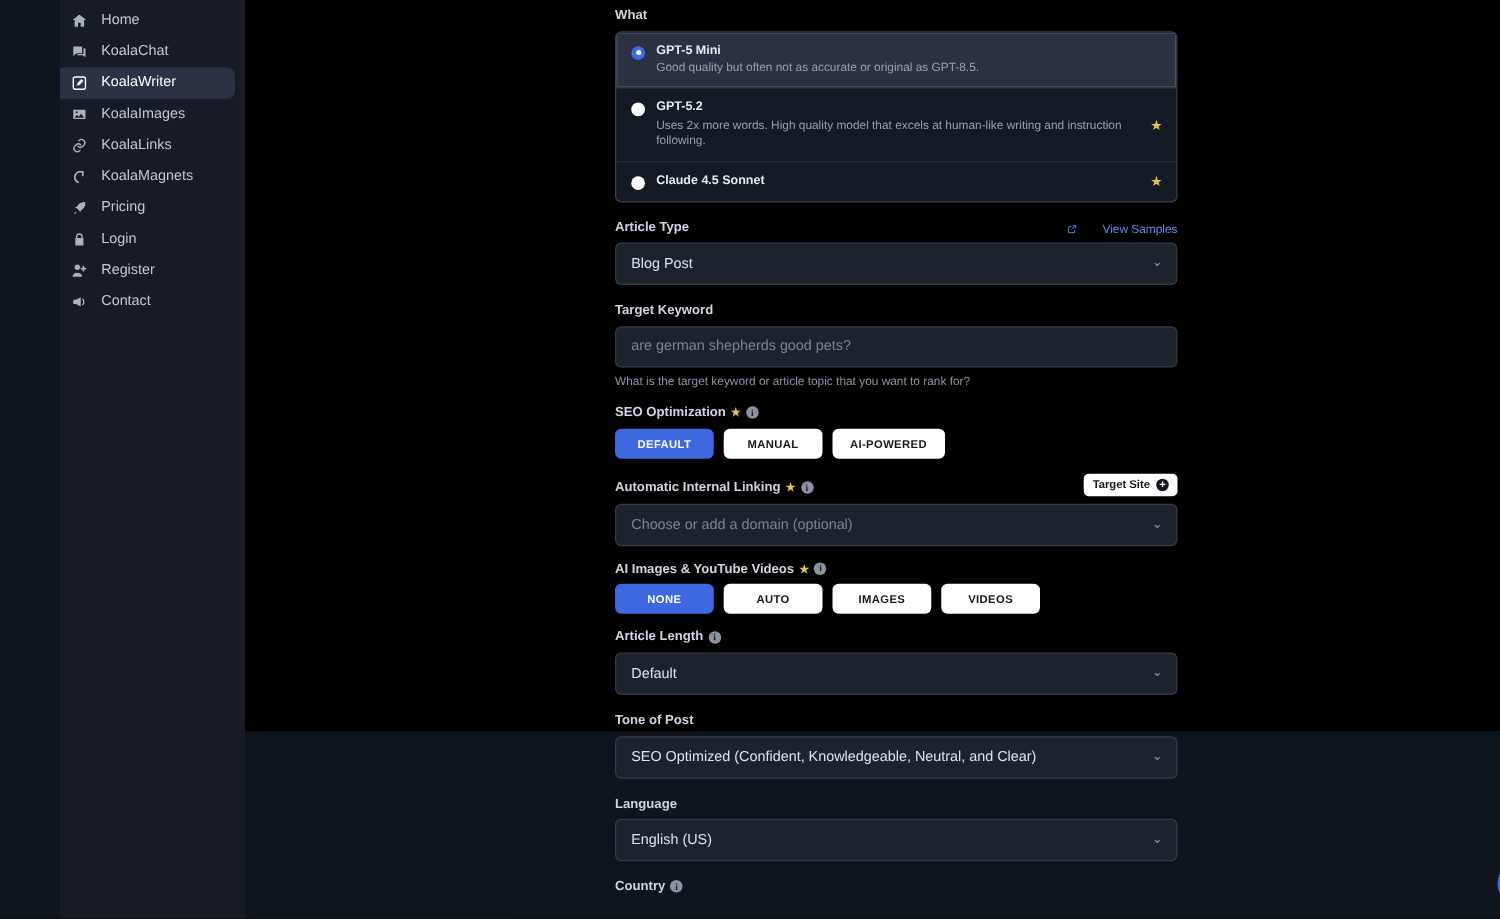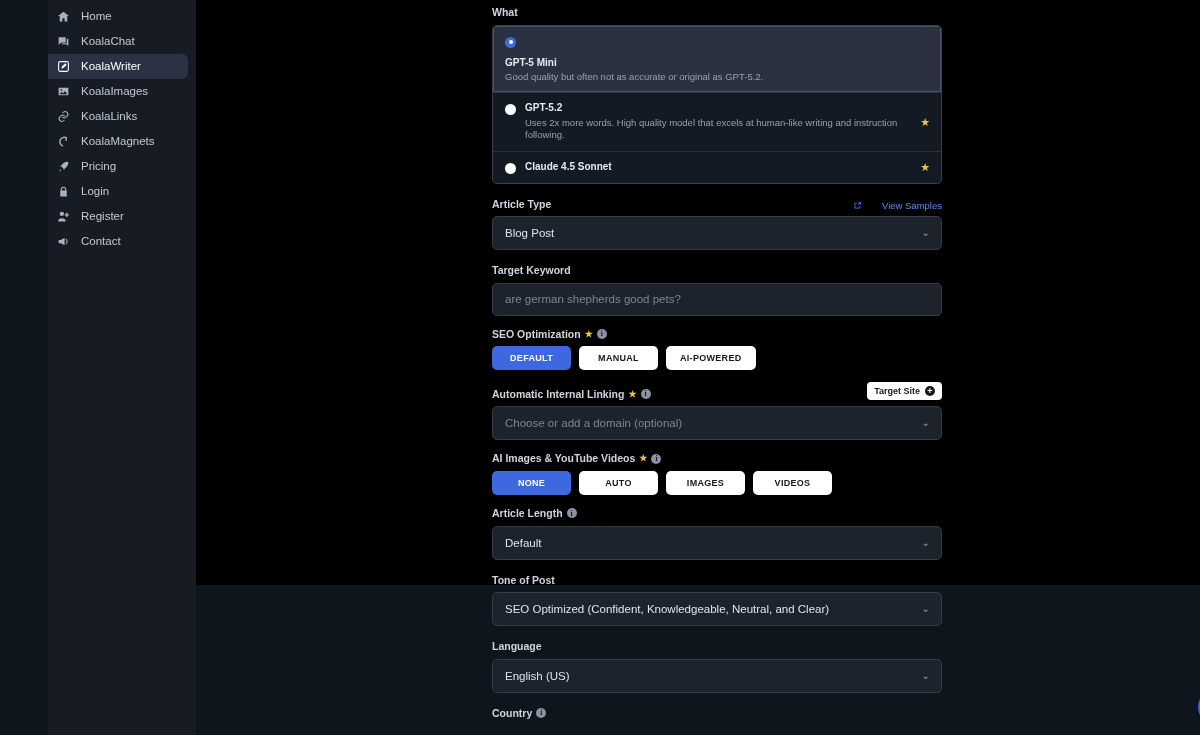--- a/index.html
+++ b/index.html
@@ -126,21 +126,20 @@
     display: flex;
     align-items: flex-start;
     padding: 9px 11px 9px 12px;
     gap: 9px;
     cursor: pointer;
     position: relative;
   }
   .model-row.selected {
     background: #2b3141;
     box-shadow: inset 0 0 0 1px #4b5262;
-    flex-direction: column;
   }
   .model-row + .model-row { border-top: 1px solid #2a313c; }
 
   .radio {
     width: 11px; height: 11px;
     border-radius: 50%;
     background: #ffffff;
     flex: 0 0 11px;
     margin-top: 2px;
     display: flex;
@@ -400,21 +399,21 @@
     <div id="form">
 
       <div>
         <div class="field-label">What</div>
         <div class="model-list">
 
           <div class="model-row selected">
             <span class="radio on"></span>
             <span class="model-text">
               <span class="model-name" style="display:block">GPT-5 Mini</span>
-              <span class="model-desc" style="display:block">Good quality but often not as accurate or original as GPT-5.2.</span>
+              <span class="model-desc" style="display:block">Good quality but often not as accurate or original as GPT-8.5.</span>
             </span>
           </div>
 
           <div class="model-row">
             <span class="radio"></span>
             <span class="model-text">
               <span class="model-name" style="display:block">GPT-5.2</span>
               <span class="model-desc" style="display:block">Uses 2x more words. High quality model that excels at human-like writing and instruction following.</span>
             </span>
             <span class="model-star">★</span>
@@ -449,20 +448,21 @@
           <span>Blog Post</span>
           <span class="chev">⌄</span>
         </div>
       </div>
 
       <div class="section">
         <div class="field-label">Target Keyword</div>
         <div class="textbox">
           <span class="placeholder">are german shepherds good pets?</span>
         </div>
+        <div class="hint">What is the target keyword or article topic that you want to rank for?</div>
       </div>
 
       <div class="section" style="margin-top:12px;">
         <div class="field-label">
           <span>SEO Optimization</span>
           <span class="star-badge">★</span>
           <span class="info-icon">i</span>
         </div>
         <div class="pill-row">
           <button class="pill active">DEFAULT</button>

